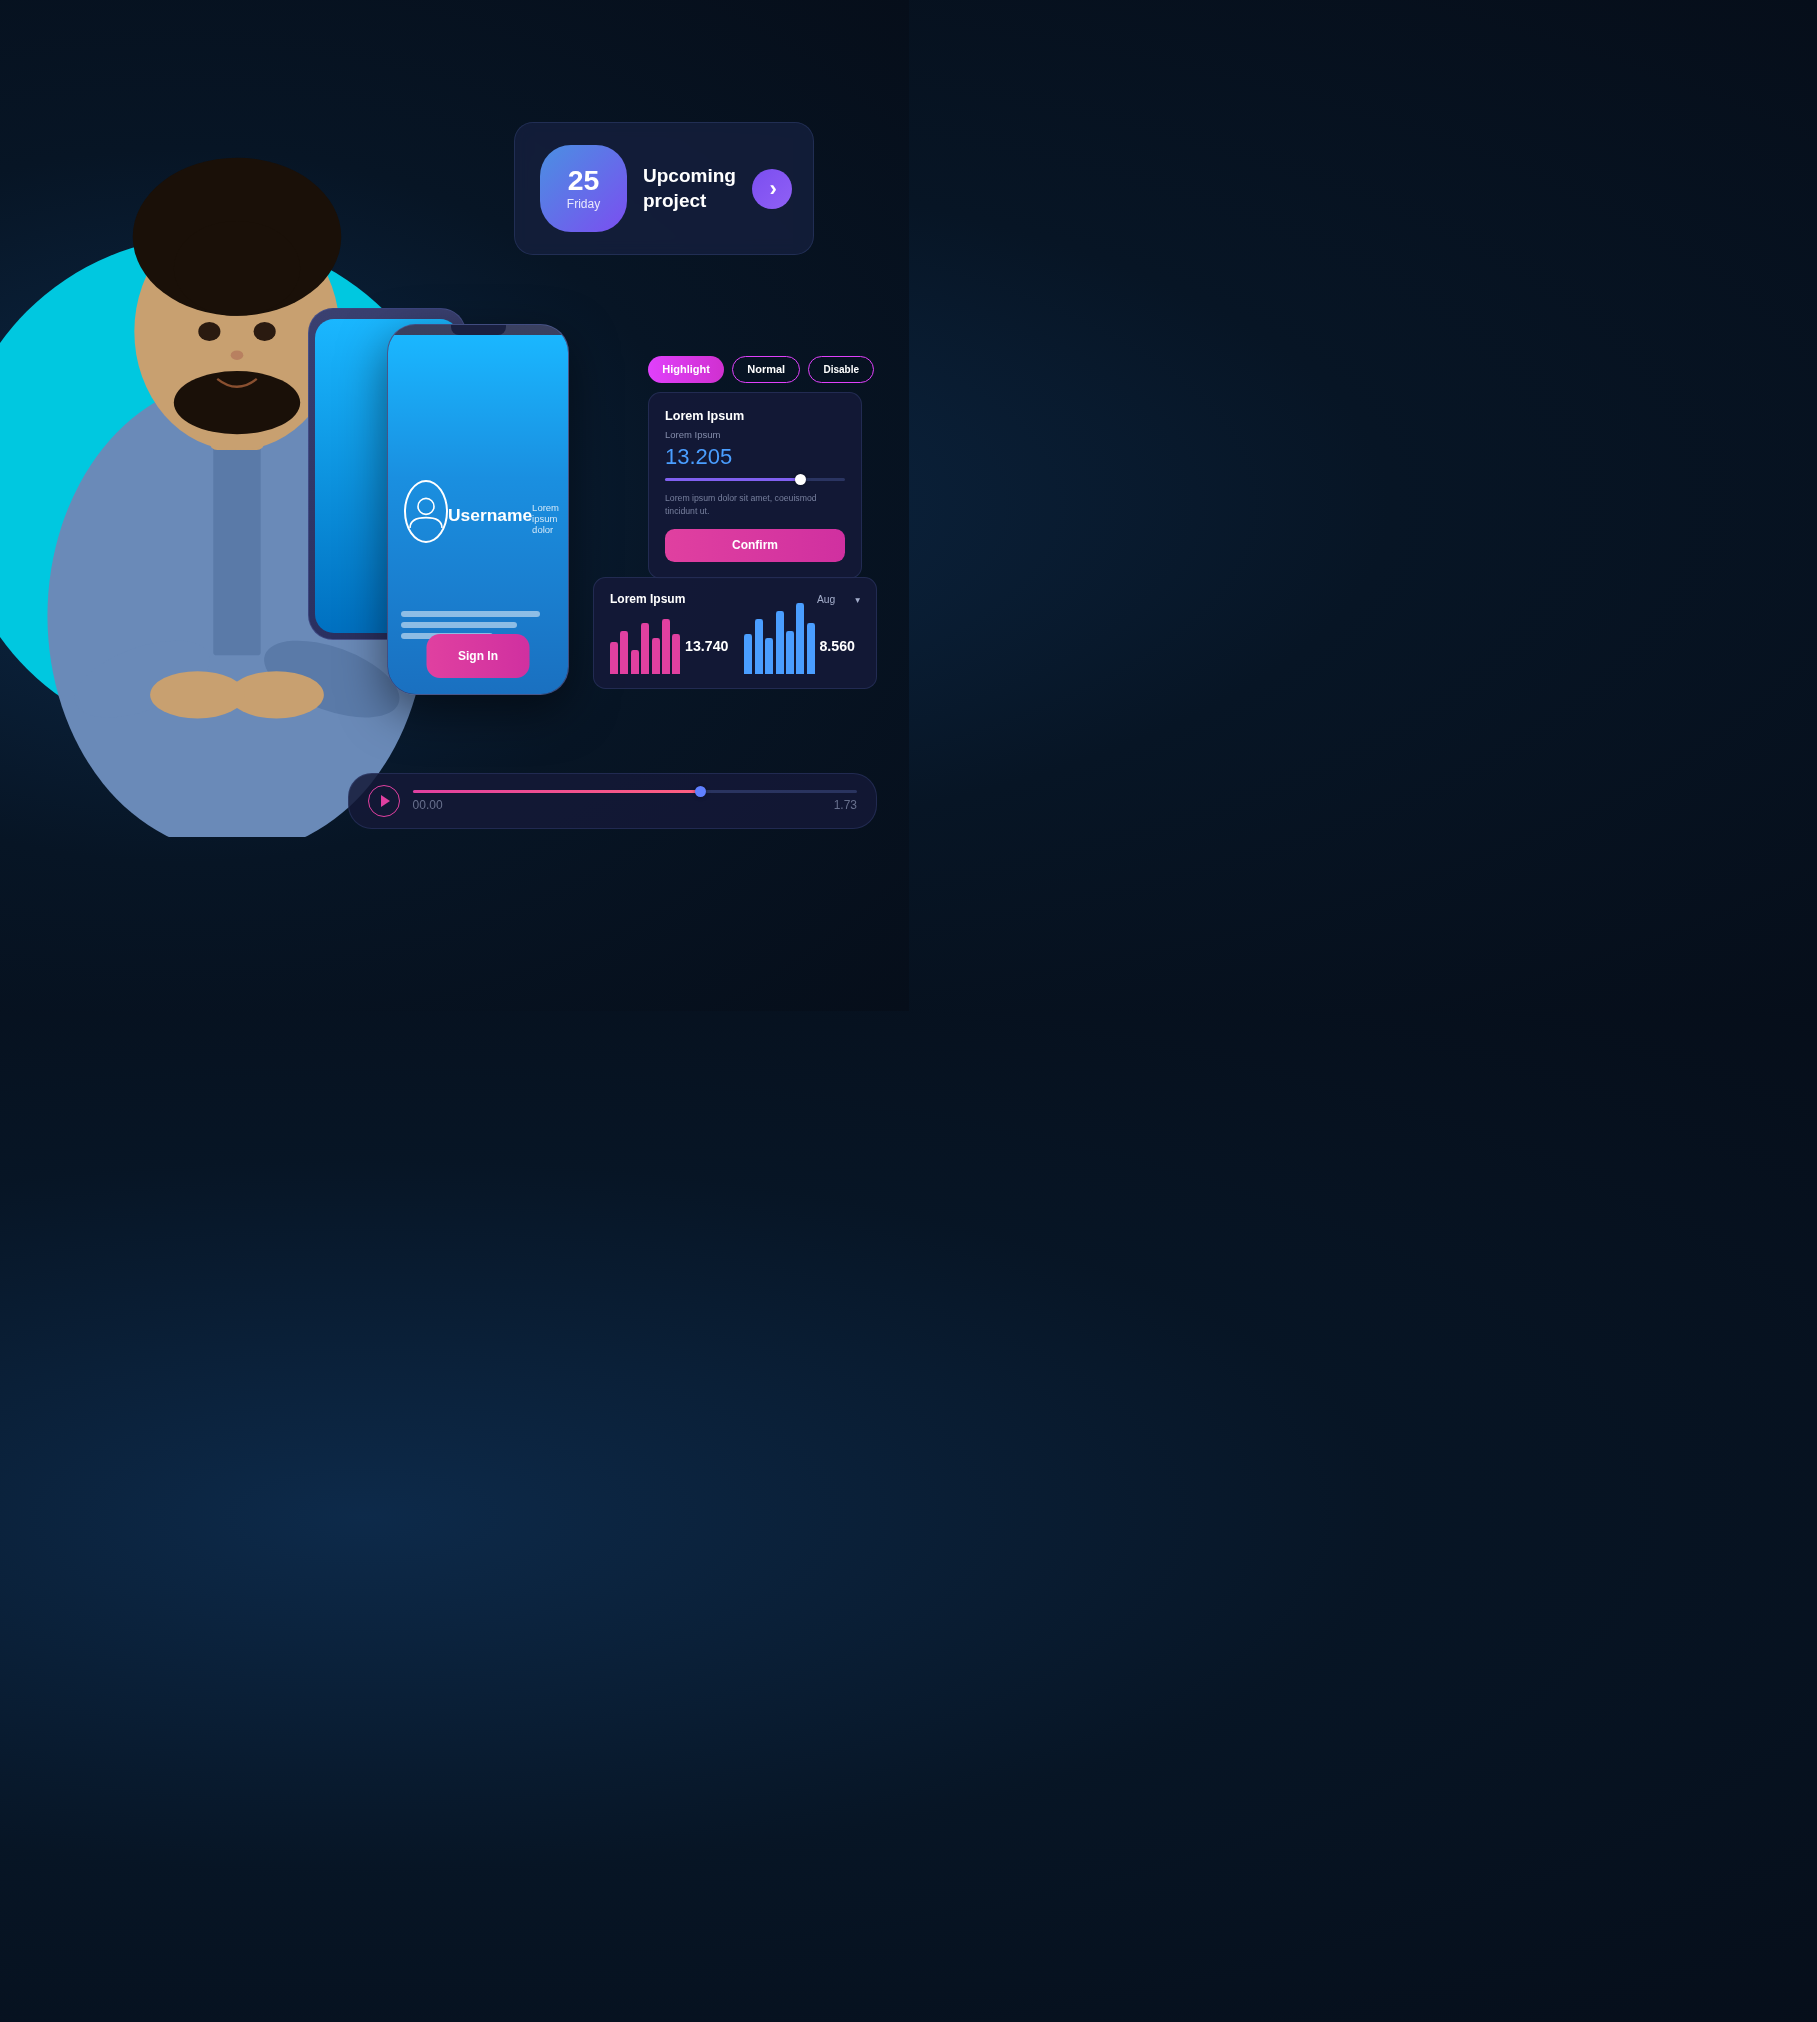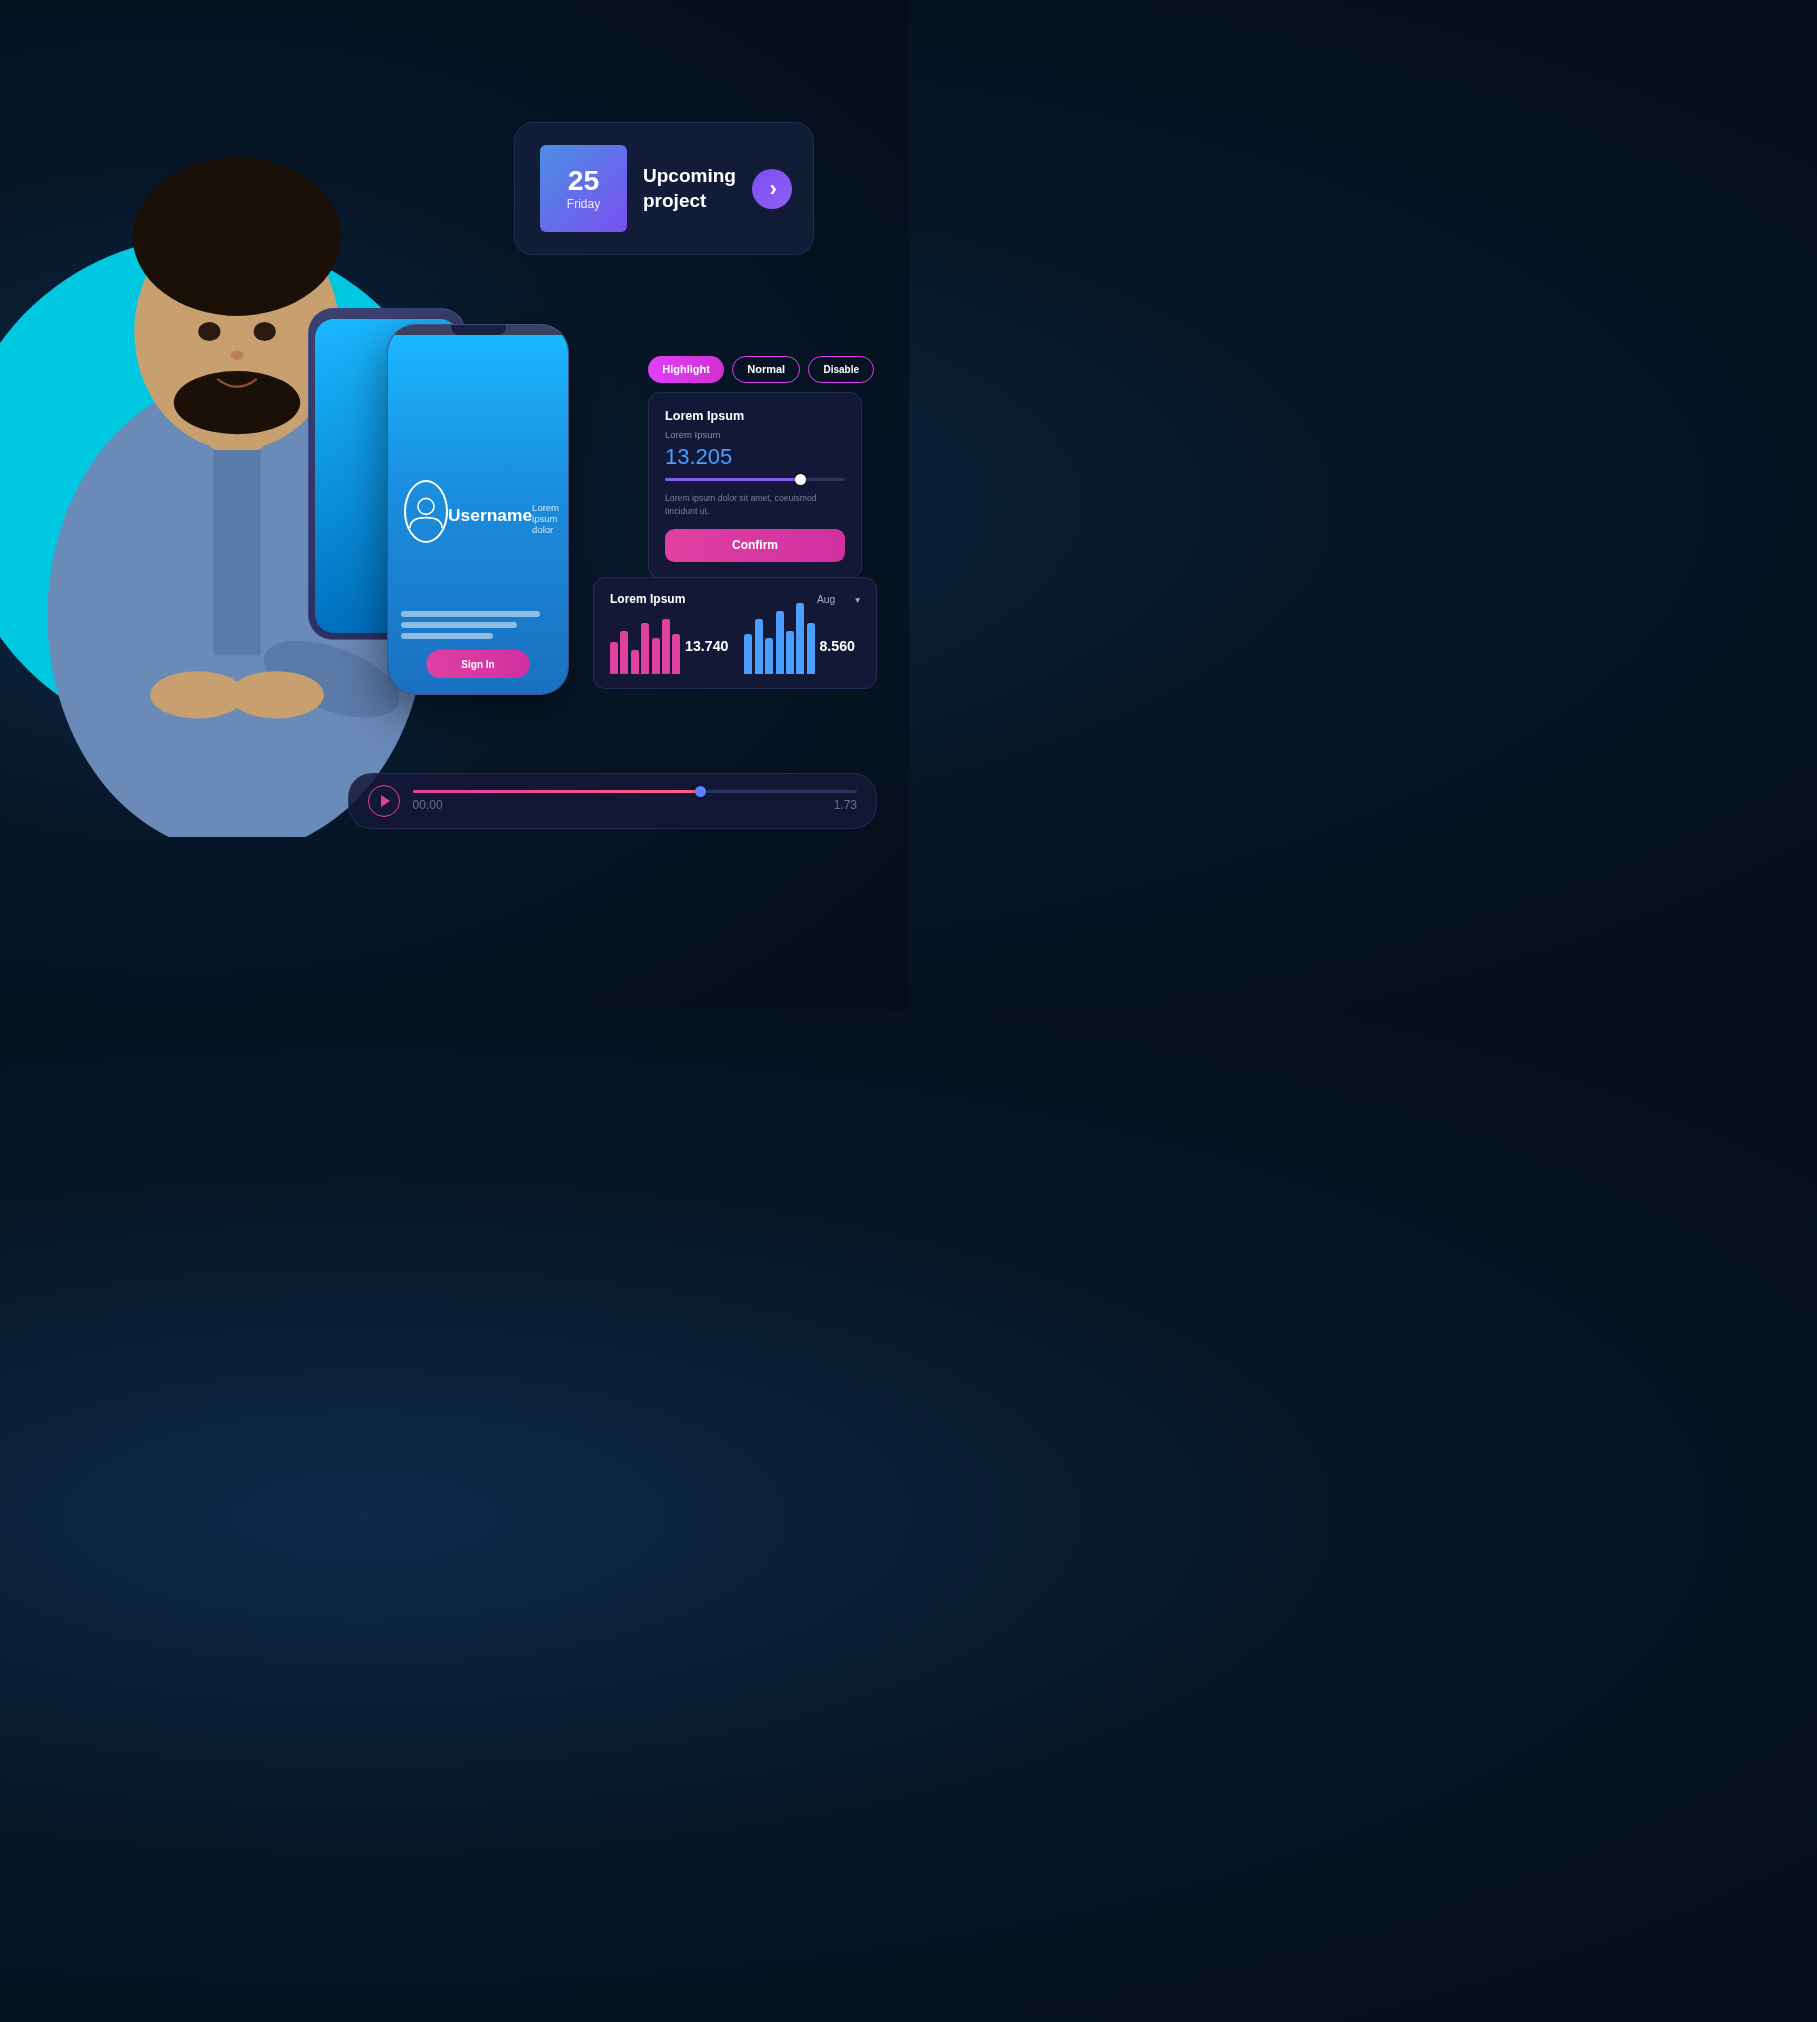--- a/index.html
+++ b/index.html
@@ -51,21 +51,21 @@
       display: flex;
       align-items: center;
       gap: 16px;
       backdrop-filter: blur(8px);
       border: 0.8px solid rgba(100, 120, 200, 0.2);
     }
 
     .date-box {
       width: 87px;
       height: 87px;
-      border-radius: 6px;
+      border-radius: 31px;
       background: linear-gradient(135deg, #4a90e2 0%, #7b4ef0 100%);
       display: flex;
       flex-direction: column;
       align-items: center;
       justify-content: center;
       flex-shrink: 0;
     }
 
     .date-number {
       font-size: 28.4px;
@@ -193,28 +193,28 @@
     .phone-line:nth-child(1) { width: 90%; }
     .phone-line:nth-child(2) { width: 75%; }
     .phone-line:nth-child(3) { width: 60%; }
 
     .signin-btn {
       position: absolute;
       bottom: 16px;
       left: 50%;
       transform: translateX(-50%);
       width: 103px;
-      height: 28px;
+      height: 44px;
       background: linear-gradient(90deg, #e040a0, #d030a0);
       border-radius: 13.4px;
       display: flex;
       align-items: center;
       justify-content: center;
       color: white;
-      font-size: 10px;
+      font-size: 12px;
       font-weight: 600;
       cursor: pointer;
       text-align: right;
     }
 
     
     .ui-card {
       position: absolute;
       top: 356px;
       right: 47px;

